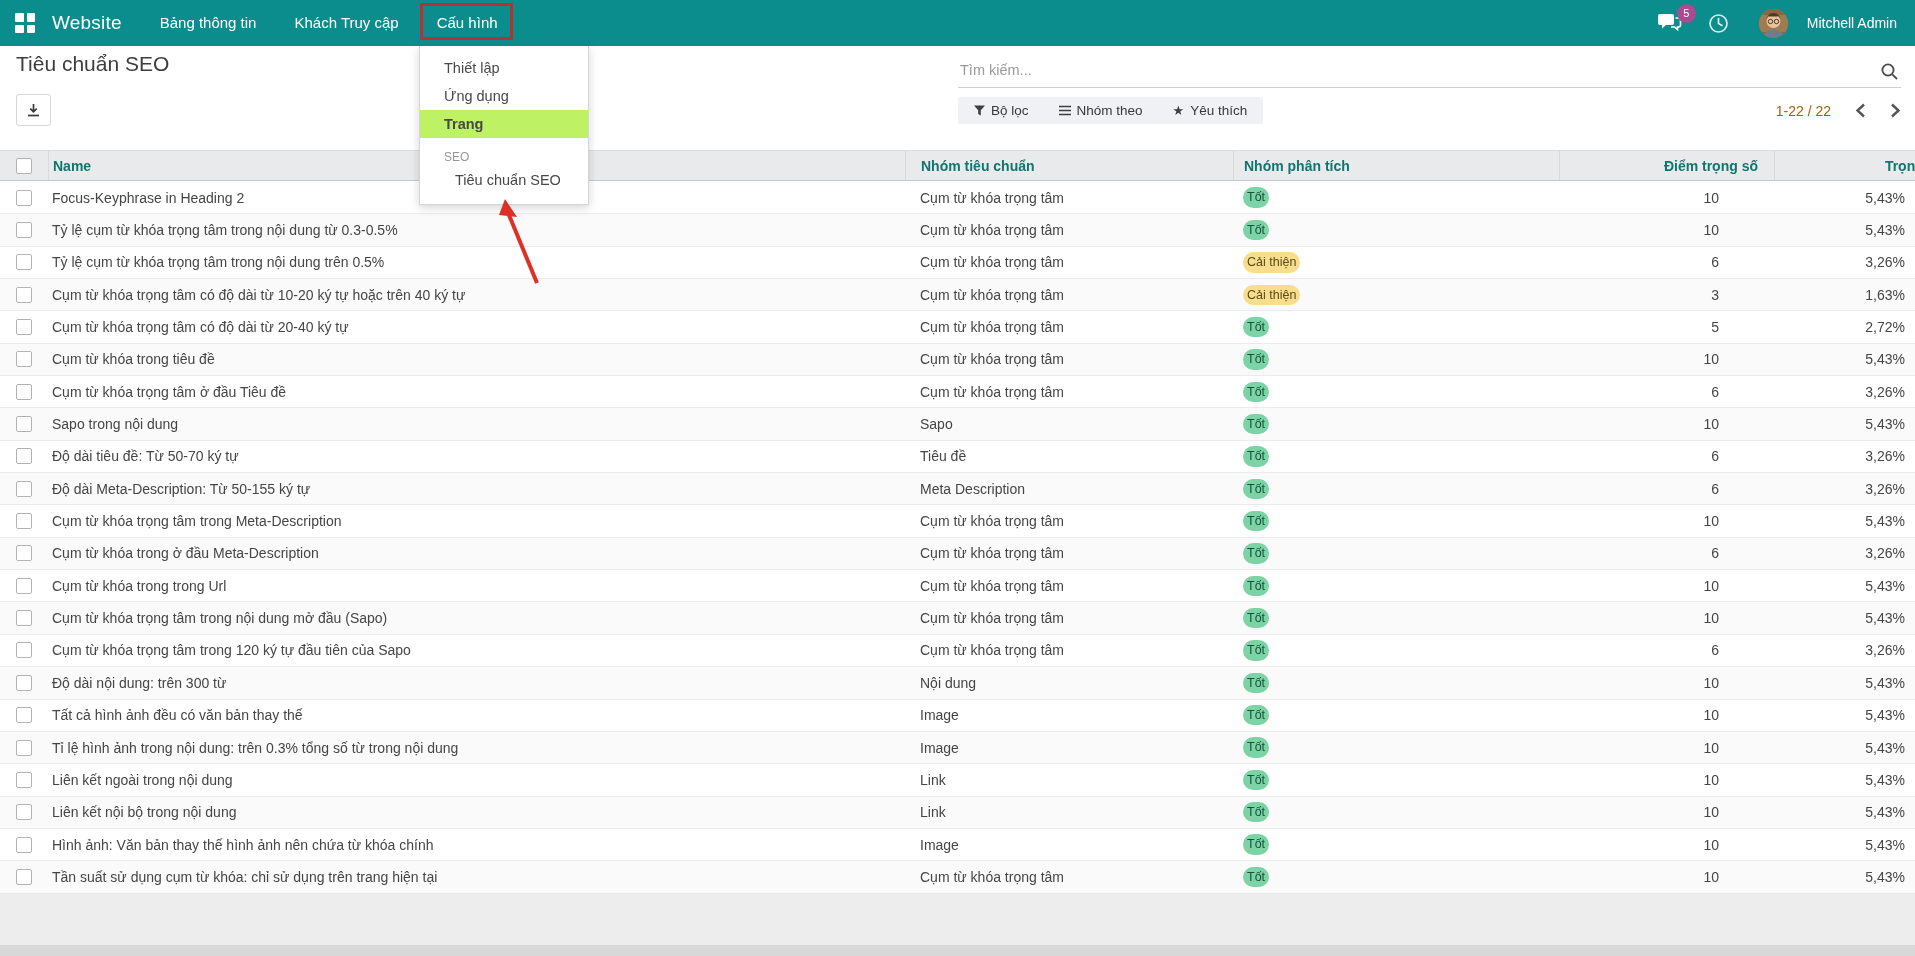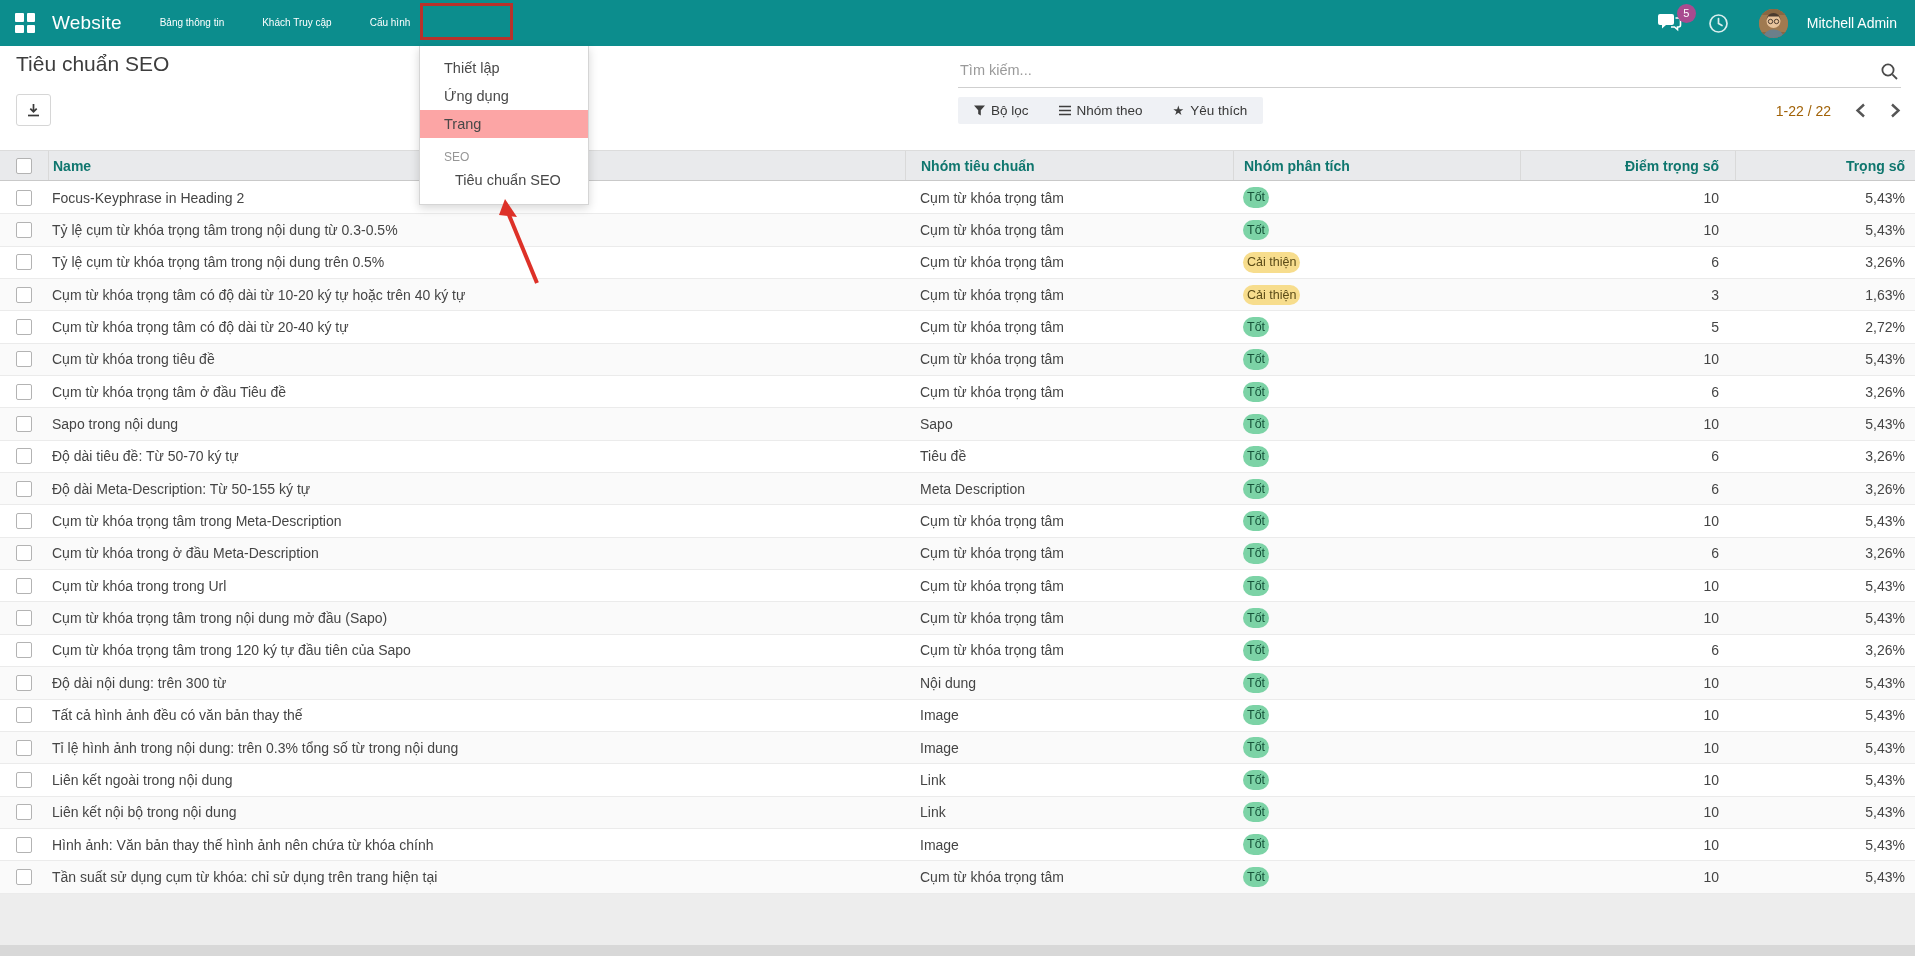--- a/index.html
+++ b/index.html
@@ -9,21 +9,21 @@
     font-family:"Liberation Sans", sans-serif; background:#fff; color:#444;
   }
 
   
   .navbar { position:absolute; top:0; left:0; width:1915px; height:46px;
     background:#0c8d8d; display:flex; align-items:center; color:#fff; z-index:10; }
   .apps-icon { width:20px; height:20px; margin-left:15px; display:grid;
     grid-template-columns:1fr 1fr; grid-template-rows:1fr 1fr; gap:3px; cursor:pointer; }
   .apps-icon span { background:#fff; border-radius:1px; }
   .brand { font-size:19px; font-weight:500; margin-left:17px; letter-spacing:.2px; cursor:pointer; }
-  .nav-item { font-size:10px; margin-left:38px; cursor:pointer; line-height:46px; }
+  .nav-item { font-size:15px; margin-left:38px; cursor:pointer; line-height:46px; }
   .nav-right { margin-left:auto; display:flex; align-items:center; margin-right:18px; }
   .nav-icon { position:relative; margin-left:26px; cursor:pointer; display:flex; align-items:center; }
   .msg-badge { position:absolute; top:-9px; right:-14px; min-width:19px; height:19px;
     background:#a84b8f; border-radius:10px; color:#fff; font-size:11px; line-height:19px;
     text-align:center; padding:0 4px; }
   .avatar { width:29px; height:29px; border-radius:50%; overflow:hidden; margin-left:30px;
     cursor:pointer; flex:0 0 auto; background:#9a7350; }
   .user-name { font-size:14px; margin-left:19px; cursor:pointer; }
 
   
@@ -57,36 +57,36 @@
   .trow:nth-child(even) { background:#fafafa; }
   .cell { flex:0 0 auto; overflow:hidden; white-space:nowrap; }
   .c-check { width:48px; display:flex; justify-content:center; }
   .c-name { width:857px; padding-left:4px; }
   .c-group { width:328px; padding-left:15px; }
   .c-analysis { width:287px; padding-left:10px; }
   .c-score { width:215px; text-align:right; padding-right:16px; }
   .c-weight { width:180px; text-align:right; padding-right:10px; }
   .thead .cell { border-left:1px solid #d9d9d9; height:100%; display:flex; align-items:center; }
   .thead .c-check { border-left:none; justify-content:center; }
-  .thead .c-score { justify-content:flex-end; }
+  .thead .c-score { justify-content:flex-end;margin-left:39px; }
   .thead .c-weight { justify-content:flex-end; }
   .cb { width:16px; height:16px; border:1px solid #b3b3b3; border-radius:2px; background:#fff;
     display:inline-block; cursor:pointer; }
   .badge { display:inline-block; padding:3px 4px; border-radius:12px; font-size:12.5px;
     line-height:1.15; }
 
   .footer-area { position:absolute; left:0; top:894px; width:1915px; height:62px; background:#ededed; }
   .footer-strip { position:absolute; left:0; bottom:0; width:1915px; height:11px; background:#d8d8d8; cursor:pointer; }
 
   
   .dropdown { position:absolute; left:419px; top:46px; width:170px; background:#fff;
     border:1px solid #d5d5d5; border-top:none; box-shadow:0 3px 9px rgba(0,0,0,.16);
     padding:8px 0 10px; z-index:50; }
   .dd-item { padding:6px 8px 6px 24px; font-size:14.5px; color:#484848; cursor:pointer; }
-  .dd-item.active { background:#fca5a5; }
+  .dd-item.active { background:#bef264;font-weight:bold; }
   .dd-section { padding:8px 8px 2px 24px; margin-top:4px; font-size:12px; color:#969696; }
   .dd-sub { padding:6px 8px 6px 35px; font-size:14.5px; color:#484848; cursor:pointer; }
 
   
   .annot-box { position:absolute; left:420px; top:3px; width:93px; height:37px;
     border:3px solid #b8312b; z-index:60; pointer-events:none; }
   .annot-arrow { position:absolute; left:480px; top:193px; z-index:60; pointer-events:none; }
 </style>
 </head>
 <body>

